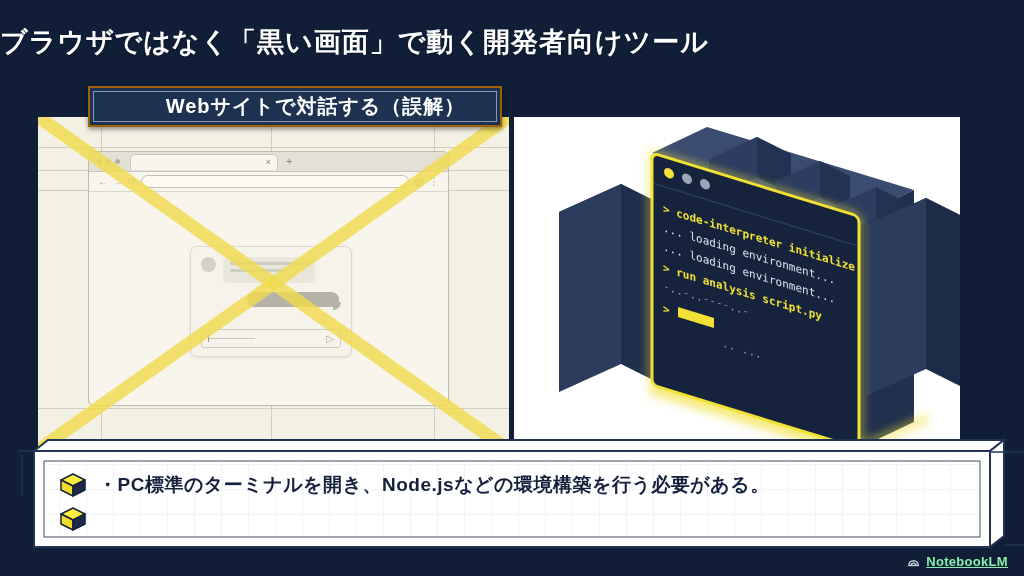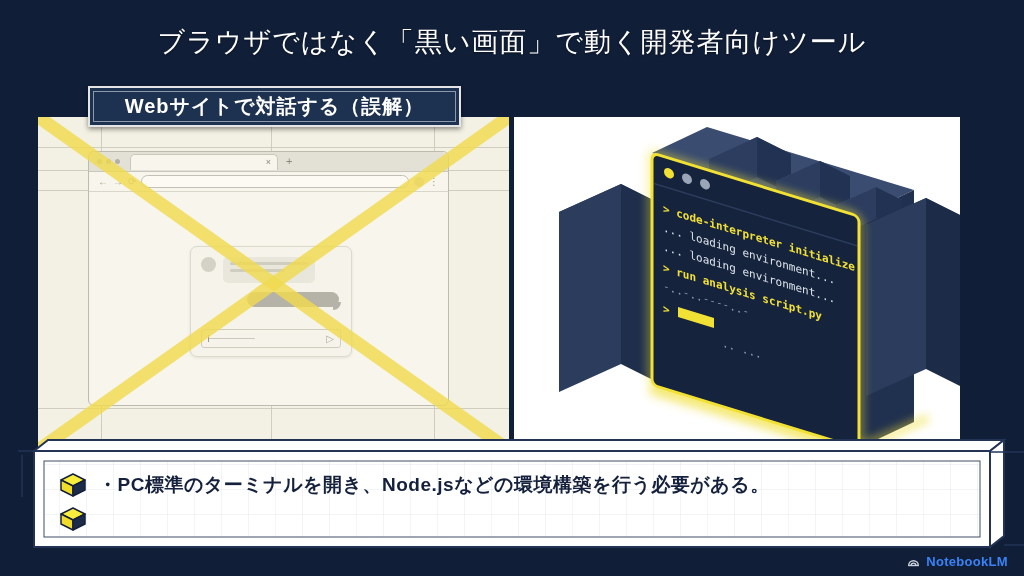--- a/index.html
+++ b/index.html
@@ -6,33 +6,33 @@
   body{
     width:1024px;height:576px;overflow:hidden;
     background:#101e38;
     font-family:"Liberation Sans","DejaVu Sans",sans-serif;
   }
   .slide{position:relative;width:1024px;height:576px;background:#101e38;}
 
   
   .title{
     position:absolute;top:24px;left:0;right:0;
-    text-align:center;font-size:27px;font-weight:normal;color:#ffffff;
+    font-size:27px;font-weight:bold;color:#ffffff;
     letter-spacing:1px;text-shadow:0 1px 2px rgba(0,0,0,.4);
   }
 
   
   .hdr{
     position:absolute;height:37px;width:369px;z-index:5;
     display:flex;align-items:center;justify-content:center;
     font-size:20px;font-weight:bold;letter-spacing:1px;
   }
   .hdr-left{
     left:88px;top:86px;background:#1d3150;color:#ffffff;
-    border:2px solid #e5e5e5;box-shadow:0 2px 5px rgba(0,0,0,.45);
+    border:2px solid #a16207;box-shadow:0 2px 5px rgba(0,0,0,.45);padding-left:41px;
   }
   .hdr-left::after{content:"";position:absolute;inset:3px;border:1px solid #8d98ab;pointer-events:none;}
   .hdr-right{
     left:572px;top:87px;background:#f6e42c;color:#14203a;
     border:2px solid #1a2740;box-shadow:0 2px 5px rgba(0,0,0,.45);
   }
 
   
   .panel-left{
     position:absolute;left:38px;top:117px;width:471px;height:333px;
@@ -110,21 +110,21 @@
   .notes-body{
     position:absolute;inset:0;display:flex;flex-direction:column;justify-content:center;
     gap:9px;padding:10px 0 4px 26px;box-sizing:border-box;
   }
   .note-row{display:flex;align-items:center;gap:12px;}
   .note-row span{font-size:19px;font-weight:bold;color:#15213c;letter-spacing:.5px;}
 
   
   .watermark{
     position:absolute;right:16px;bottom:7px;display:flex;align-items:flex-end;gap:5px;
-    color:#3b82f6;font-size:13px;font-weight:bold;letter-spacing:.3px;
+    color:#86efac;font-size:13px;font-weight:bold;letter-spacing:.3px;text-decoration:underline;
   }
 </style>
 </head>
 <body>
 
 <div class="slide">
 
   <div class="title">ブラウザではなく「黒い画面」で動く開発者向けツール</div>
 
   <div class="hdr hdr-left">

